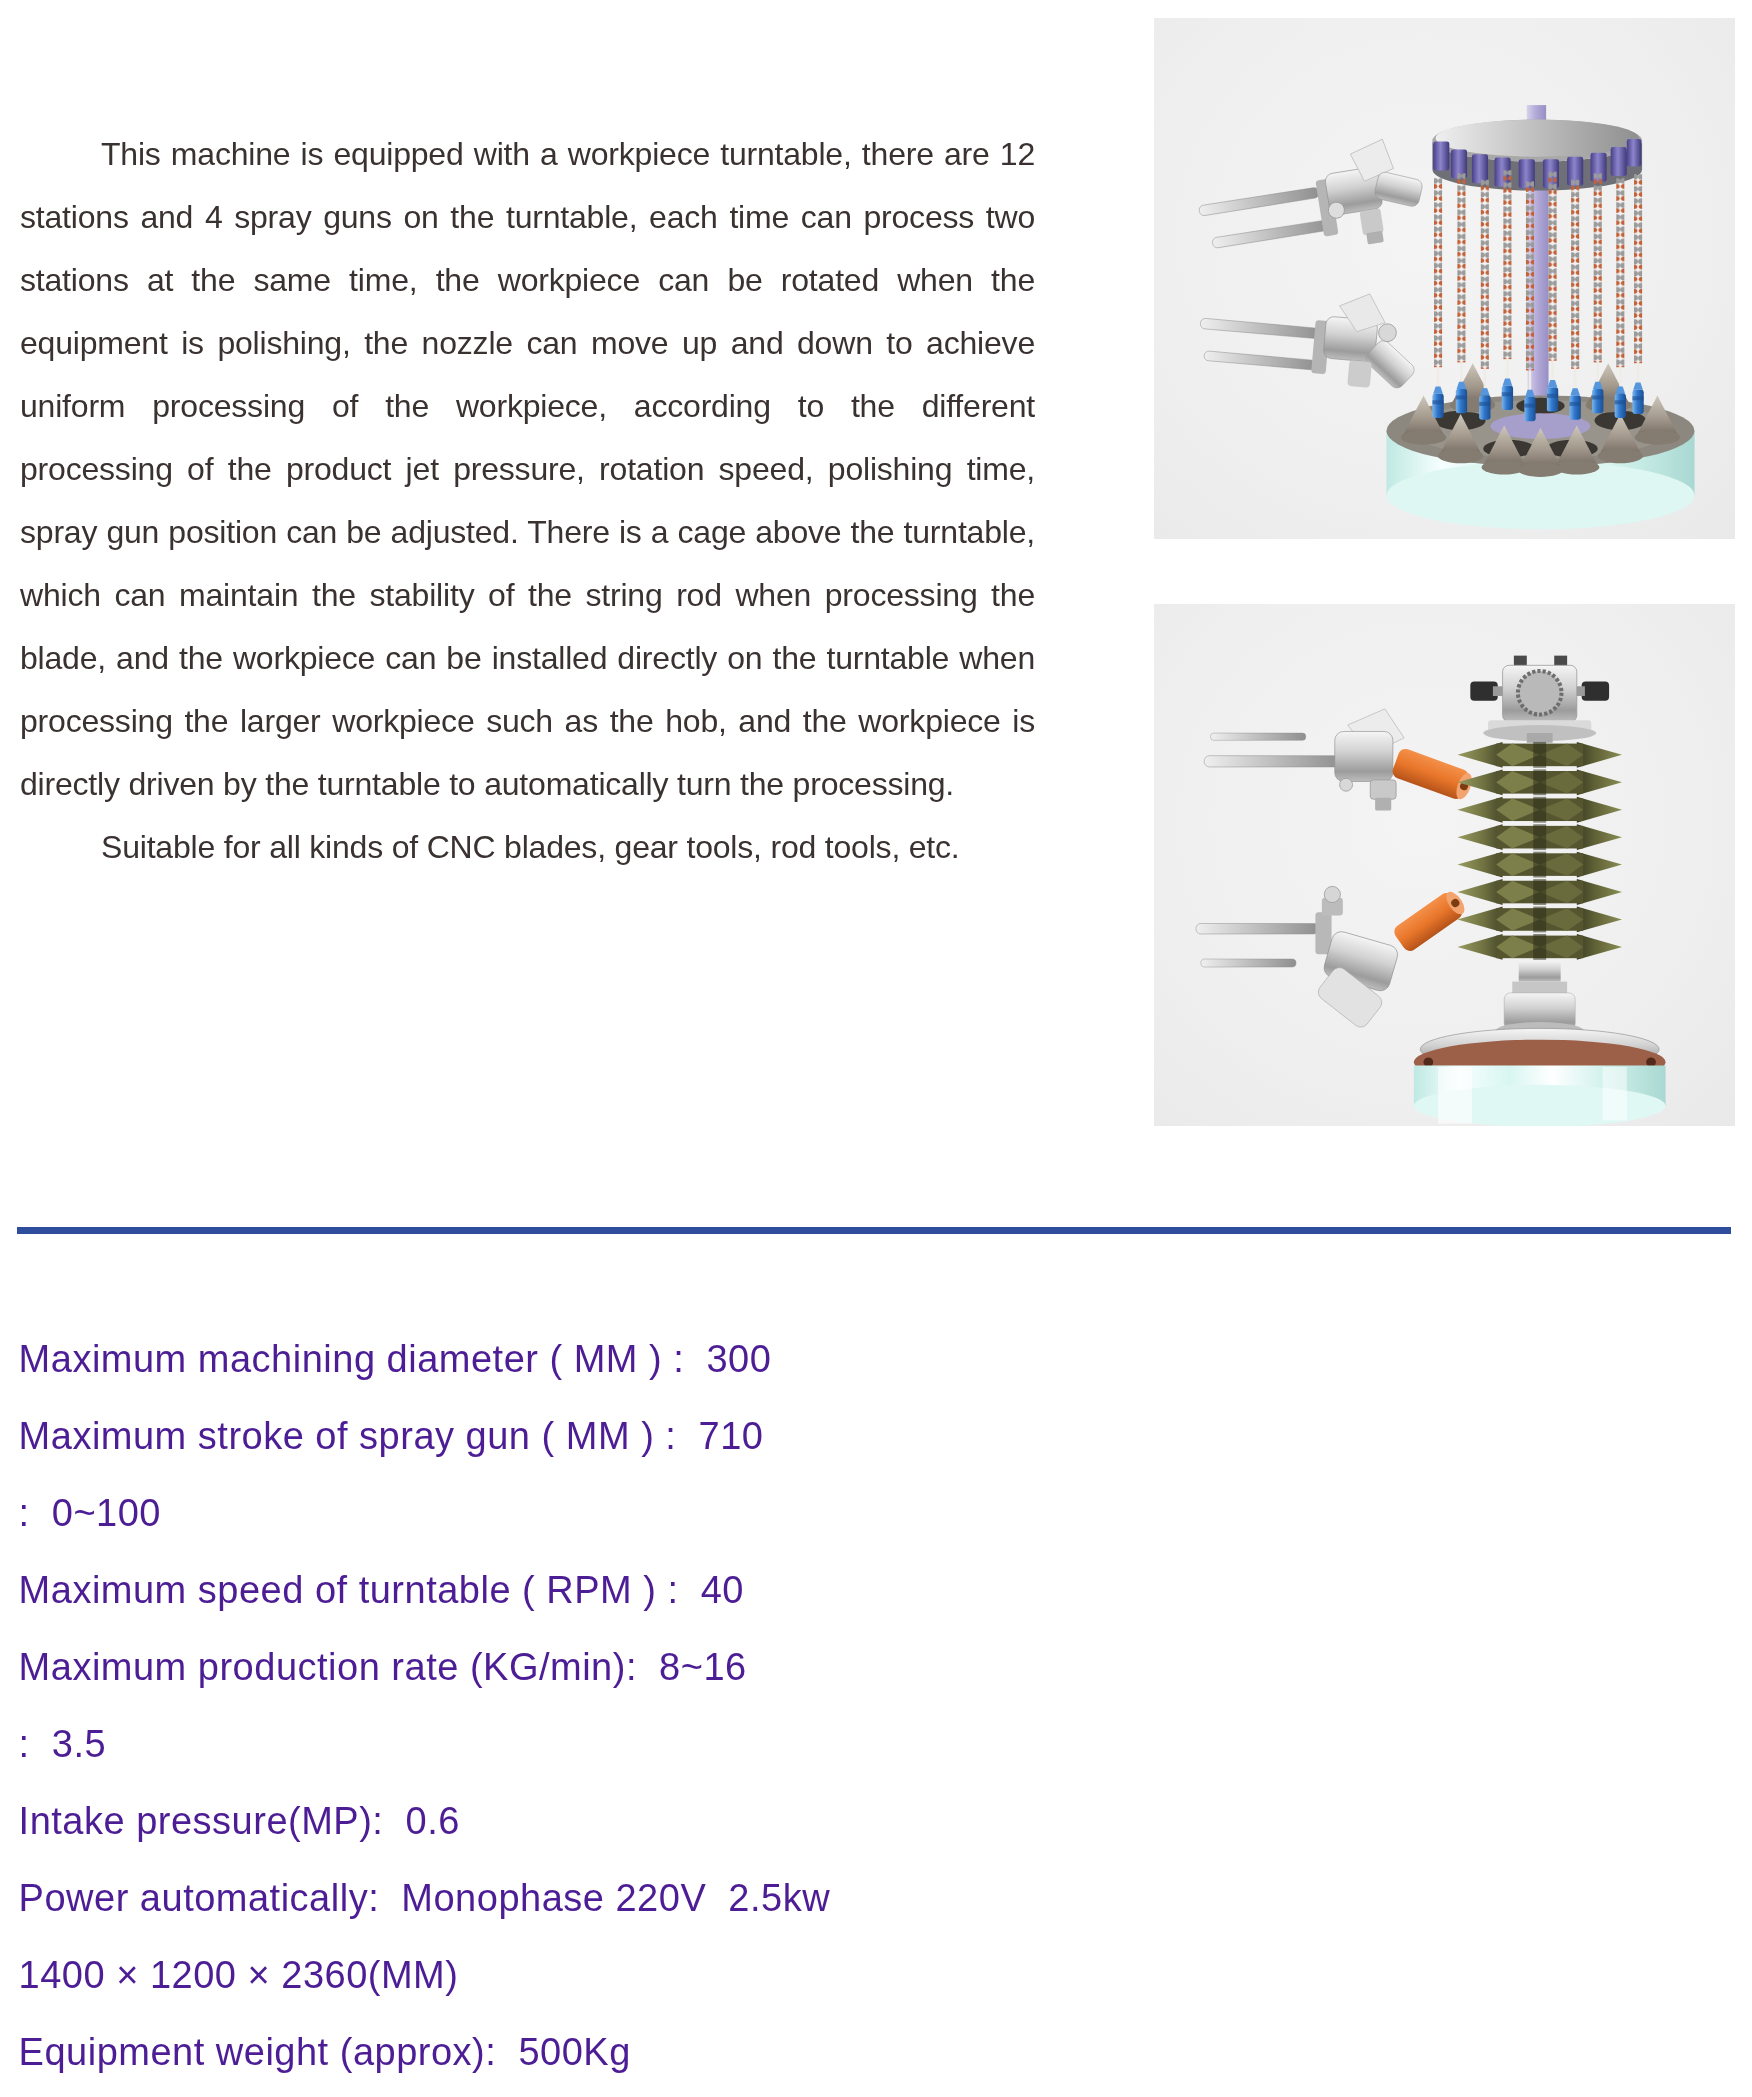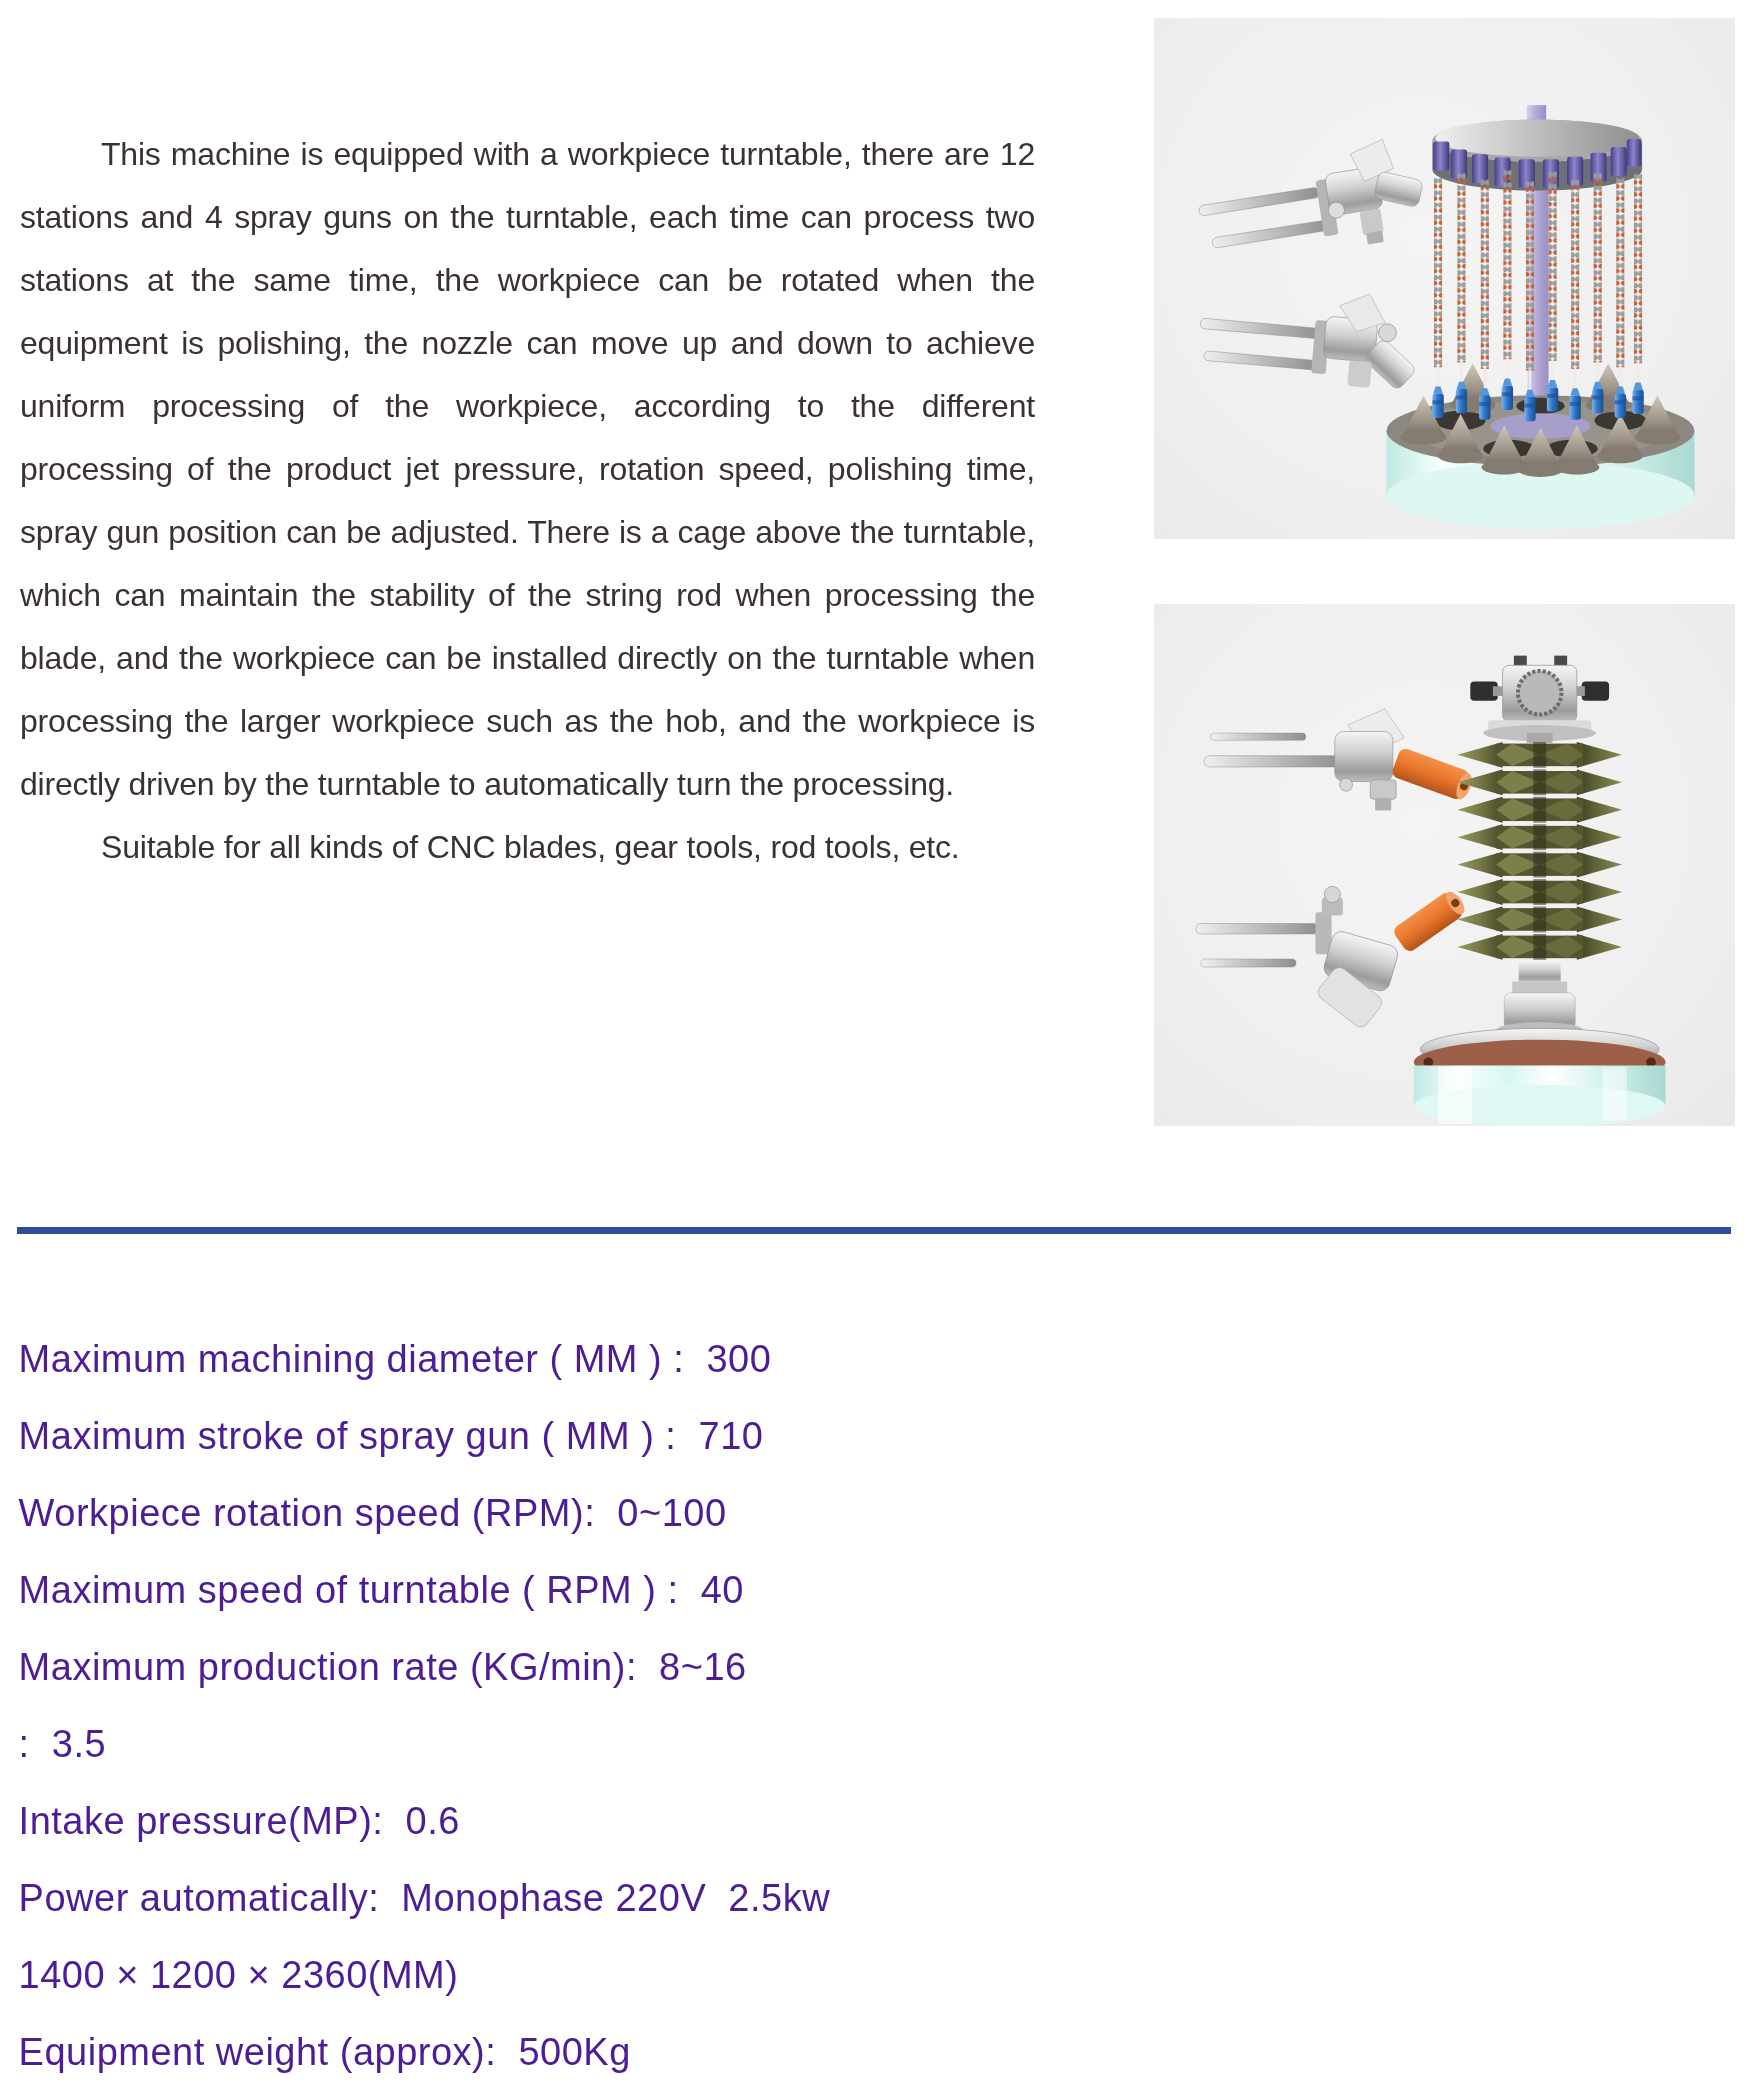--- a/index.html
+++ b/index.html
@@ -319,21 +319,21 @@
         <rect x="556" y="574" width="30" height="66" fill="#ffffff" opacity=".5"></rect>
       </g>
     </svg>
   </figure>
 
   <hr class="divider" style="background: rgb(46, 77, 156);">
 
   <section class="specs">
     <div class="spec-line"><span class="spec-label">Maximum machining diameter ( MM ) </span><span class="spec-sep">:  </span><span class="spec-value">300</span></div>
     <div class="spec-line"><span class="spec-label">Maximum stroke of spray gun ( MM ) </span><span class="spec-sep">:  </span><span class="spec-value">710</span></div>
-    <div class="spec-line"><span class="spec-label">Workpiece rotation speed (RPM)</span><span class="spec-sep">:  </span><span class="spec-value">0~100</span></div>
+    <div class="spec-line"><span class="spec-sep">:  </span><span class="spec-value">0~100</span></div>
     <div class="spec-line"><span class="spec-label">Maximum speed of turntable ( RPM ) </span><span class="spec-sep">:  </span><span class="spec-value">40</span></div>
     <div class="spec-line"><span class="spec-label">Maximum production rate (KG/min)</span><span class="spec-sep">:  </span><span class="spec-value">8~16</span></div>
     <div class="spec-line"><span class="spec-sep">:  </span><span class="spec-value">3.5</span></div>
     <div class="spec-line"><span class="spec-label">Intake pressure(MP)</span><span class="spec-sep">:  </span><span class="spec-value">0.6</span></div>
     <div class="spec-line"><span class="spec-label">Power automatically</span><span class="spec-sep">:  </span><span class="spec-value">Monophase 220V  2.5kw</span></div>
     <div class="spec-line"><span class="spec-sep"></span><span class="spec-value">1400 × 1200 × 2360(MM)</span></div>
     <div class="spec-line"><span class="spec-label">Equipment weight (approx)</span><span class="spec-sep">:  </span><span class="spec-value">500Kg</span></div>
   </section>
 
 </main>

